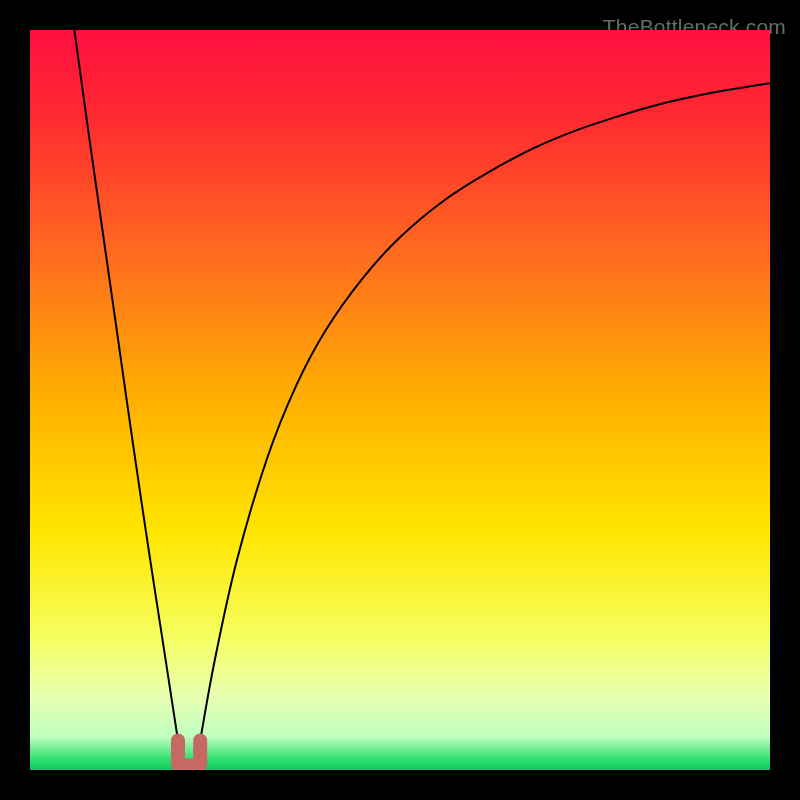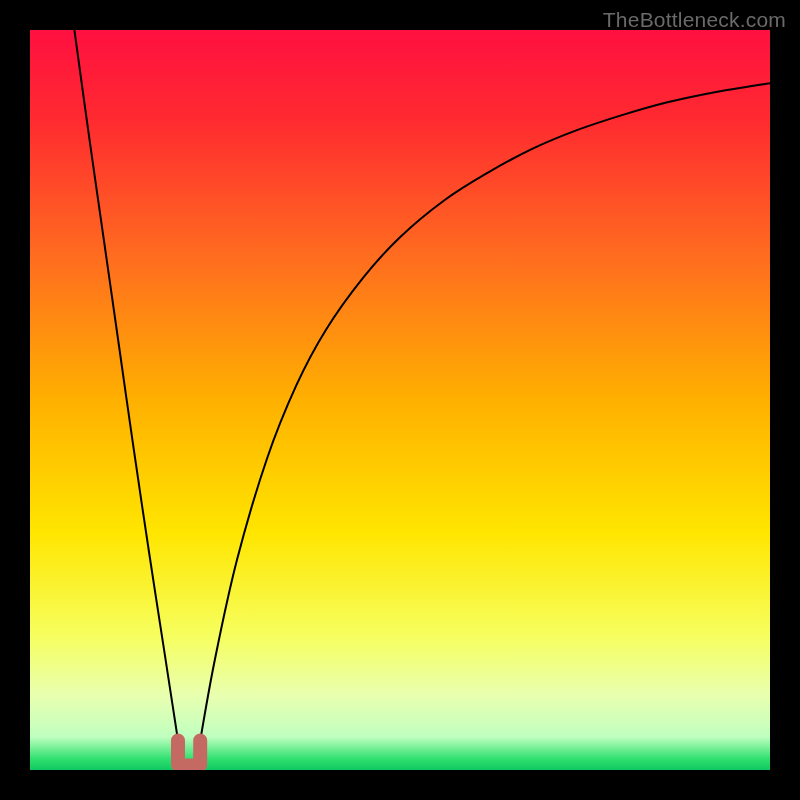--- a/index.html
+++ b/index.html
@@ -11,21 +11,21 @@
     font-family: Arial, Helvetica, sans-serif;
   }
   .frame {
     position: relative;
     width: 800px;
     height: 800px;
     background: #000;
   }
   .attribution {
     position: absolute;
-    top: 8px;
+    top: 15px;
     right: 14px;
     color: #6a6a6a;
     font-size: 21px;
     font-weight: 400;
     letter-spacing: 0.2px;
     user-select: none;
   }
   .plot-wrap {
     position: absolute;
     left: 30px;

